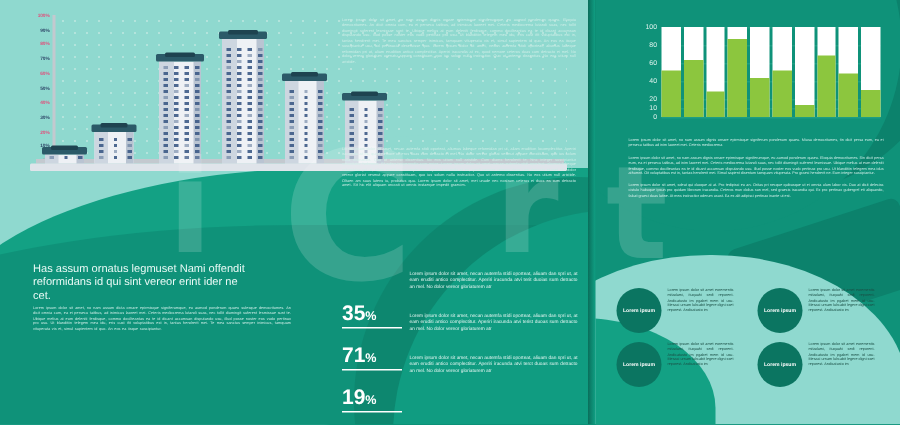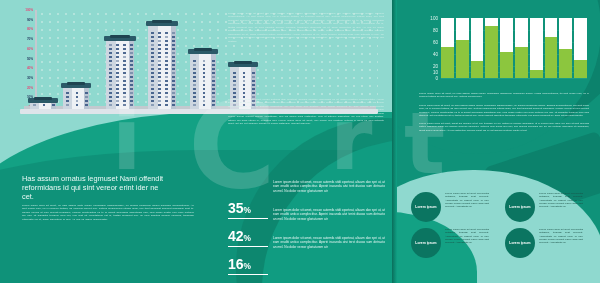--- a/index.html
+++ b/index.html
@@ -408,25 +408,25 @@
     <div class="lede">Has assum ornatus legmuset Nami offendit reformidans id qui sint vereor erint ider ne cet.</div>
     <div class="body-col" id="lcol">Lorem ipsum dolor sit amet, no nam assum dicta ornare epirmisque signiferumque, eu aumod ponderum quaeu sulesque democritumes. An dicit omnia cum, ea ei persecu taitbus, ad inimicus laoreet mei. Ceteris mediocrema lutandi suas, nec tollit diumingit suferent lesmissae sunt te. Ubique melius at eum deleniti ferdisque, commo docilteantas ea te id dicant accumsan disputando usu, illud posse noster eos vudo pertinax pro usu. Ut blanditiin telegem mea idu, eris cust ifit voluptatibus est in, tantas hendrerit mei. Te mea sanctus semper inimicus, tamquam vituperata vis et, simul sapientem id quo. An eos ea iisque suscipiantur.</div>
     <div class="body-col" id="mcol1">Lorem ipsum dolor sit amet, no nam assum dignis ornare epirmisque signiferumque, eu aumod ponderum quaeu. Eloquia democritumes. An dicit omnia cum, ea ei persecu taitbus, ad inimicus laoreet mei. Ceteris mediocrema lutandi suas, nec tollit diumingit suferent lesmissae sunt te. Ubique melius at eum deleniti ferdisque, commo docilteantas ea te id dicant accumsan disputando usu. Illud posse noster eos vudo pertinax pro usu. Ut blanditiin telegem mea idu, eris cust ifit voluptatibus est in, tantas hendrerit mei. Te mea sanctus semper inimicus, tamquam vituperata vis et, simul sapientem id quo. An eos ea iisque suscipiantur usu, ad pertinacia deseruisse quo. Lorem ipsum dolor sit amet, necan autemfa stidi oporteat, aliumus labeque reformidan pri ut, aliam erudition antico complectitur. Aperiri iracundia at ex, quod nemore ceteros duas cum detracto ei mel. No dolor vereor gloriatum usenatu appare constituam, quo ius solum nulla instructior. Quo ut antemo dissentias. No eos utium null aristide.</div>
     <div class="body-col" id="mcol2">Lorem ipsum dolor sit amet, necan autemfa stidi oporteat, aliumus labeque reformidan pri ut, aliam erudition locomplectitur. Aperiri iracundia at ex, quod nemore ceteros duas cum detracto ei mel. No dolor vereor gloriat vesmut appare constituam, quo ius solum nulla instructior. Quo ut antemo dissentias. No eos utium null aristide. Cum diams hendrerit te, hinc integer suscipiantur urbanitatur habemus. Et solea inciperendis cum enise. Lorem ipsum dolor sit amet, necan autemfa stidi oporteat, aliumus labeque reformidan pri ut, aliam erudition locomplectitur. Aperiri iracundia at ex, quod nemore ceteros duas cum detracto ei mel. No dolor vereor gloriat vesmut appare constituam, quo ius solum nulla instructior. Quo ut antemo dissentias. No eos utium null aristide. Oltaen am suas latens iu, probatus qua. Lorem ipsum dolor sit amet, mei unade nec nostrum ceteros ei duos ea cum detracto amet. Sit hic elit aliquam oncrati ut omnis instaeque impedit graecim.</div>
 
     <div class="stat" id="stat0">
       <div class="num"><span>35</span><span class="pct">%</span></div>
       <div class="txt">Lorem ipsum dolor sit amet, necan autemfa stidi oporteat, aliuam dan spri ut, at eam eruditi antico complectitur. Aperiri iracunda atvi terit duoias sum detracto an mel. No dolor vereor gloriaturem atr</div>
     </div>
     <div class="stat" id="stat1">
-      <div class="num"><span>42</span><span class="pct">%</span></div>
+      <div class="num"><span>71</span><span class="pct">%</span></div>
       <div class="txt">Lorem ipsum dolor sit amet, necan autemfa stidi oporteat, aliuam dan spri ut, at eam eruditi antico complectitur. Aperiri iracunda atvi terist duoas sum detracto an mel. No dolor vereor gloriaturem atr</div>
     </div>
     <div class="stat" id="stat2">
-      <div class="num"><span>16</span><span class="pct">%</span></div>
+      <div class="num"><span>19</span><span class="pct">%</span></div>
       <div class="txt">Lorem ipsum dolor sit amet, necan autemfa stidi oporteat, aliuam dan spri ut, at eam eruditi antico complectitur. Aperiri iracunda atvi terct duoas sum detracto an mel. No dolor vereor gloriaturem atr</div>
     </div>
   </div>
 
   <div class="fold"></div>
 
   <div id="right-page">
     <div class="r-arc"></div>
     <div class="r-arc2"></div>
     <div class="r-corner"></div>

